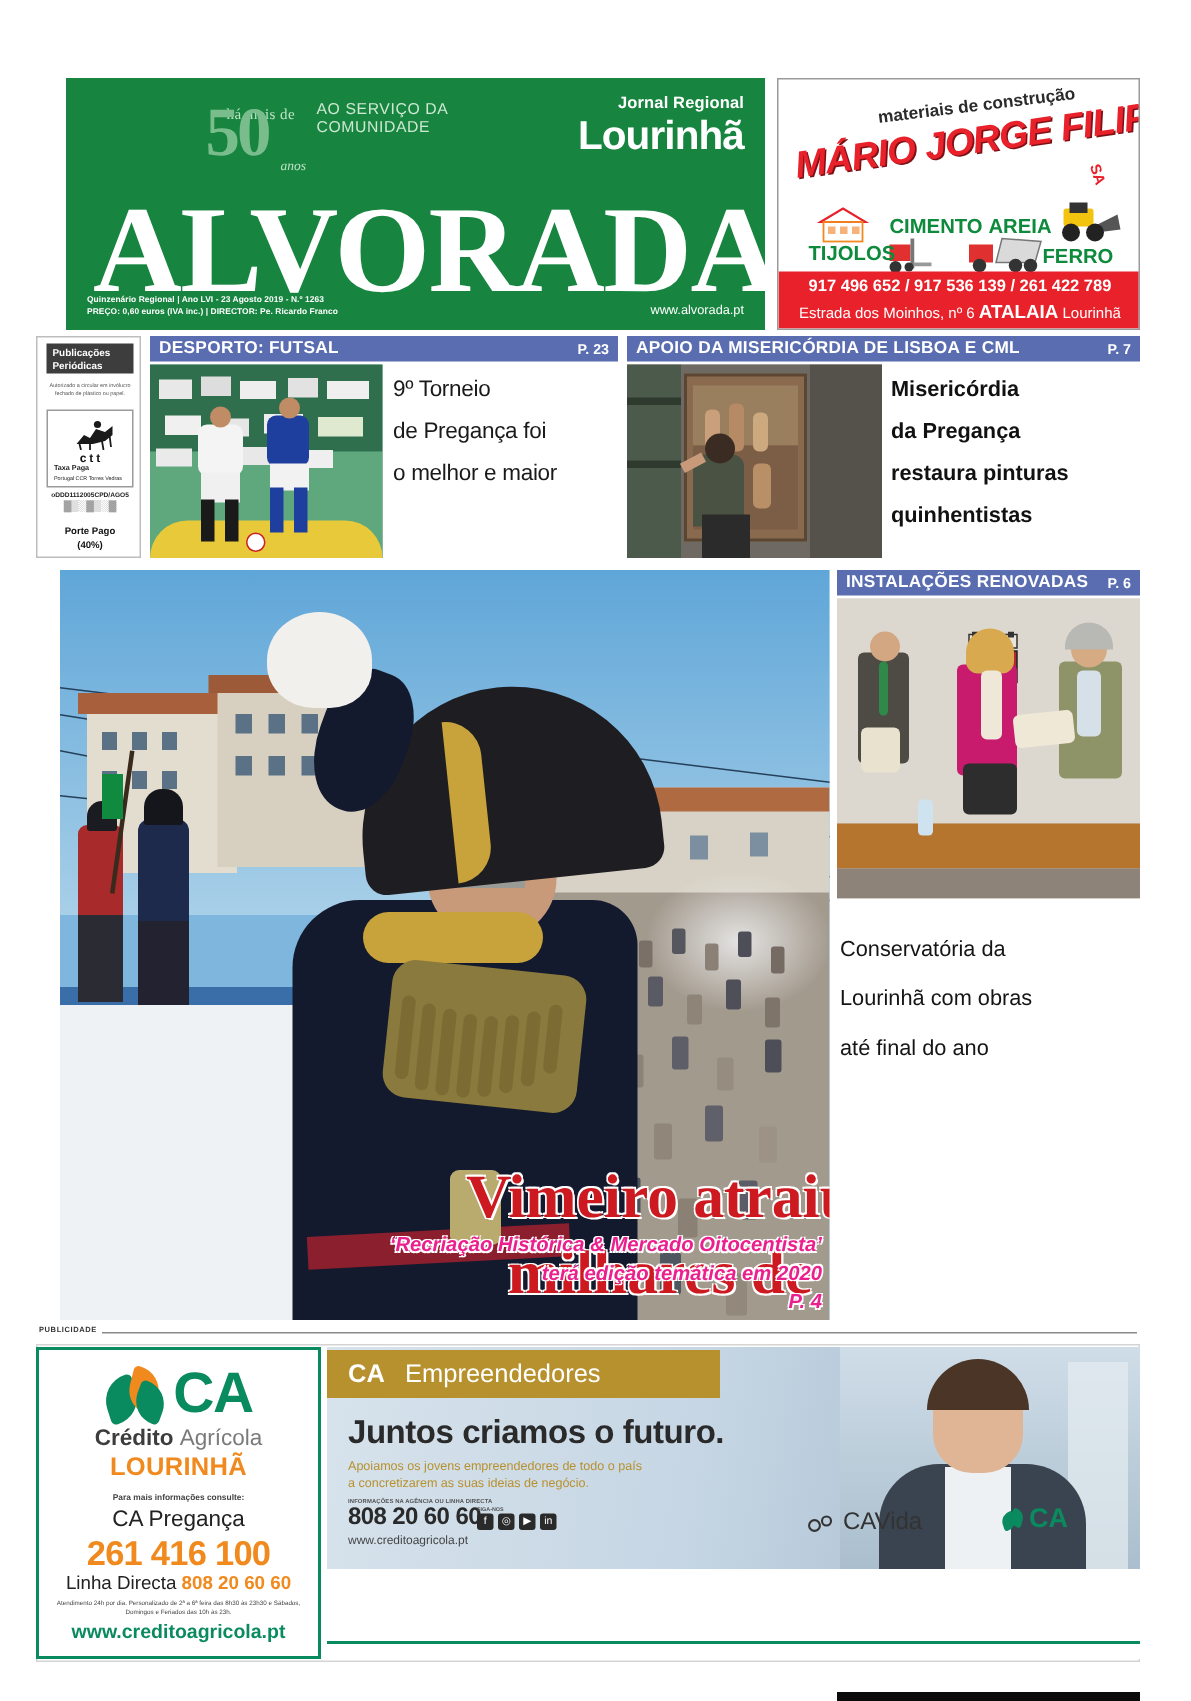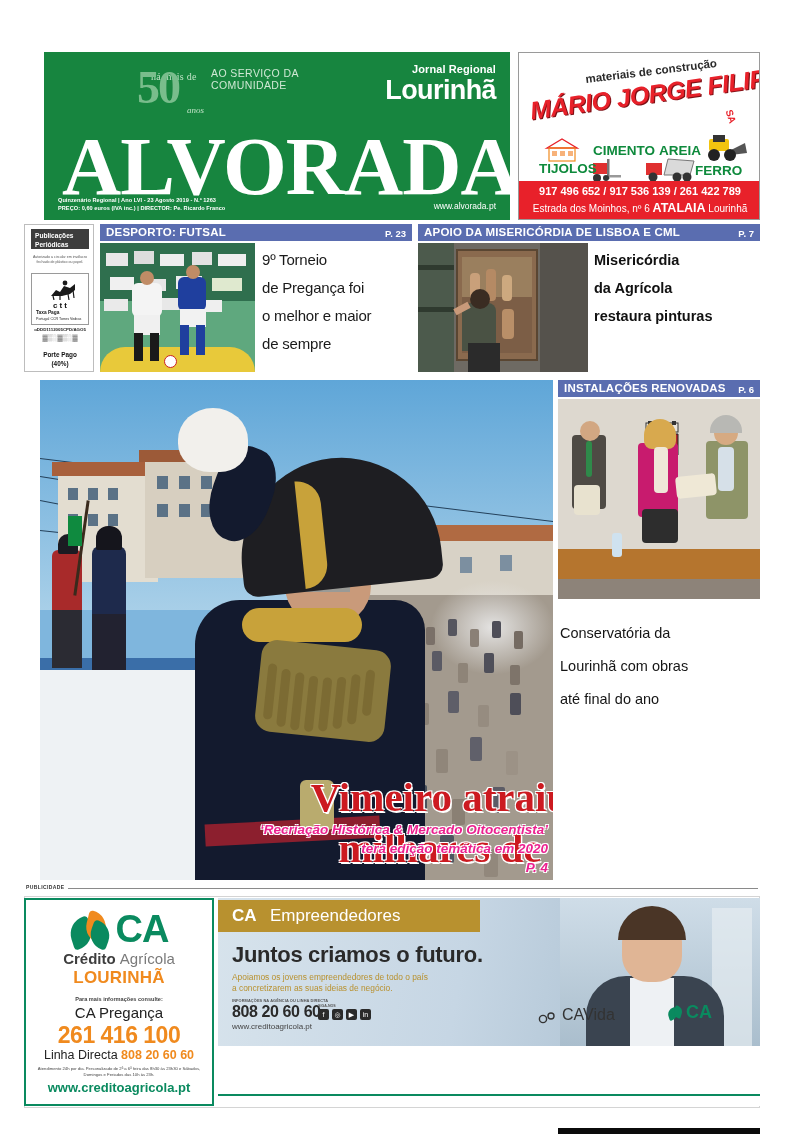--- a/index.html
+++ b/index.html
@@ -297,21 +297,20 @@
       <div style="position:absolute;left:86px;top:22px;width:14px;height:14px;background:#c08c66;border-radius:50%;"></div>
       <div style="position:absolute;left:80px;top:66px;width:26px;height:18px;background:#f2f2f2;"></div>
       <div style="position:absolute;left:80px;top:82px;width:9px;height:30px;background:#1f3f9e;"></div>
       <div style="position:absolute;left:96px;top:82px;width:9px;height:30px;background:#1f3f9e;"></div>
       <div style="position:absolute;left:64px;top:112px;width:13px;height:13px;background:#fff;border-radius:50%;border:1.5px solid #c22;"></div>
     </div>
     <div class="futsal-txt">
       <div>9º Torneio</div>
       <div>de Pregança foi</div>
       <div>o melhor e maior</div>
-      <div>de sempre</div>
     </div>
   </div>
 
   <div class="mis-wrap">
     <div class="bn mis-bn">
       <div class="t">APOIO DA MISERICÓRDIA DE LISBOA E CML</div>
       <div class="p">P. 7</div>
     </div>
     <div class="mis-img">
       <div style="position:absolute;left:0;top:0;width:170px;height:129px;background:#6e6a63;"></div>
@@ -328,22 +327,23 @@
       <div style="position:absolute;left:84px;top:66px;width:12px;height:30px;background:#b98f68;border-radius:4px;"></div>
       <div style="position:absolute;left:122px;top:0;width:48px;height:129px;background:#55524c;"></div>
 
       <div style="position:absolute;left:44px;top:60px;width:34px;height:48px;background:#4a5244;border-radius:8px 8px 0 0;"></div>
       <div style="position:absolute;left:52px;top:46px;width:20px;height:20px;background:#3a2c22;border-radius:50%;"></div>
       <div style="position:absolute;left:50px;top:100px;width:32px;height:29px;background:#2b2b2b;"></div>
       <div style="position:absolute;left:36px;top:62px;width:16px;height:7px;background:#c99a7a;transform:rotate(-28deg);"></div>
     </div>
     <div class="mis-txt">
       <div>Misericórdia</div>
-      <div>da Agrícola</div>
+      <div>da Pregança</div>
       <div>restaura pinturas</div>
+      <div>quinhentistas</div>
     </div>
   </div>
 
   <div class="main-photo">
     <div class="sky"></div>
     <div class="wire" style="left:0;top:78px;width:560px;transform:rotate(7deg);"></div>
     <div class="wire" style="left:0;top:96px;width:560px;transform:rotate(9deg);"></div>
     <div class="wire" style="left:0;top:120px;width:560px;transform:rotate(11deg);"></div>
     <div class="wire" style="left:0;top:150px;width:560px;transform:rotate(6deg);"></div>
 

